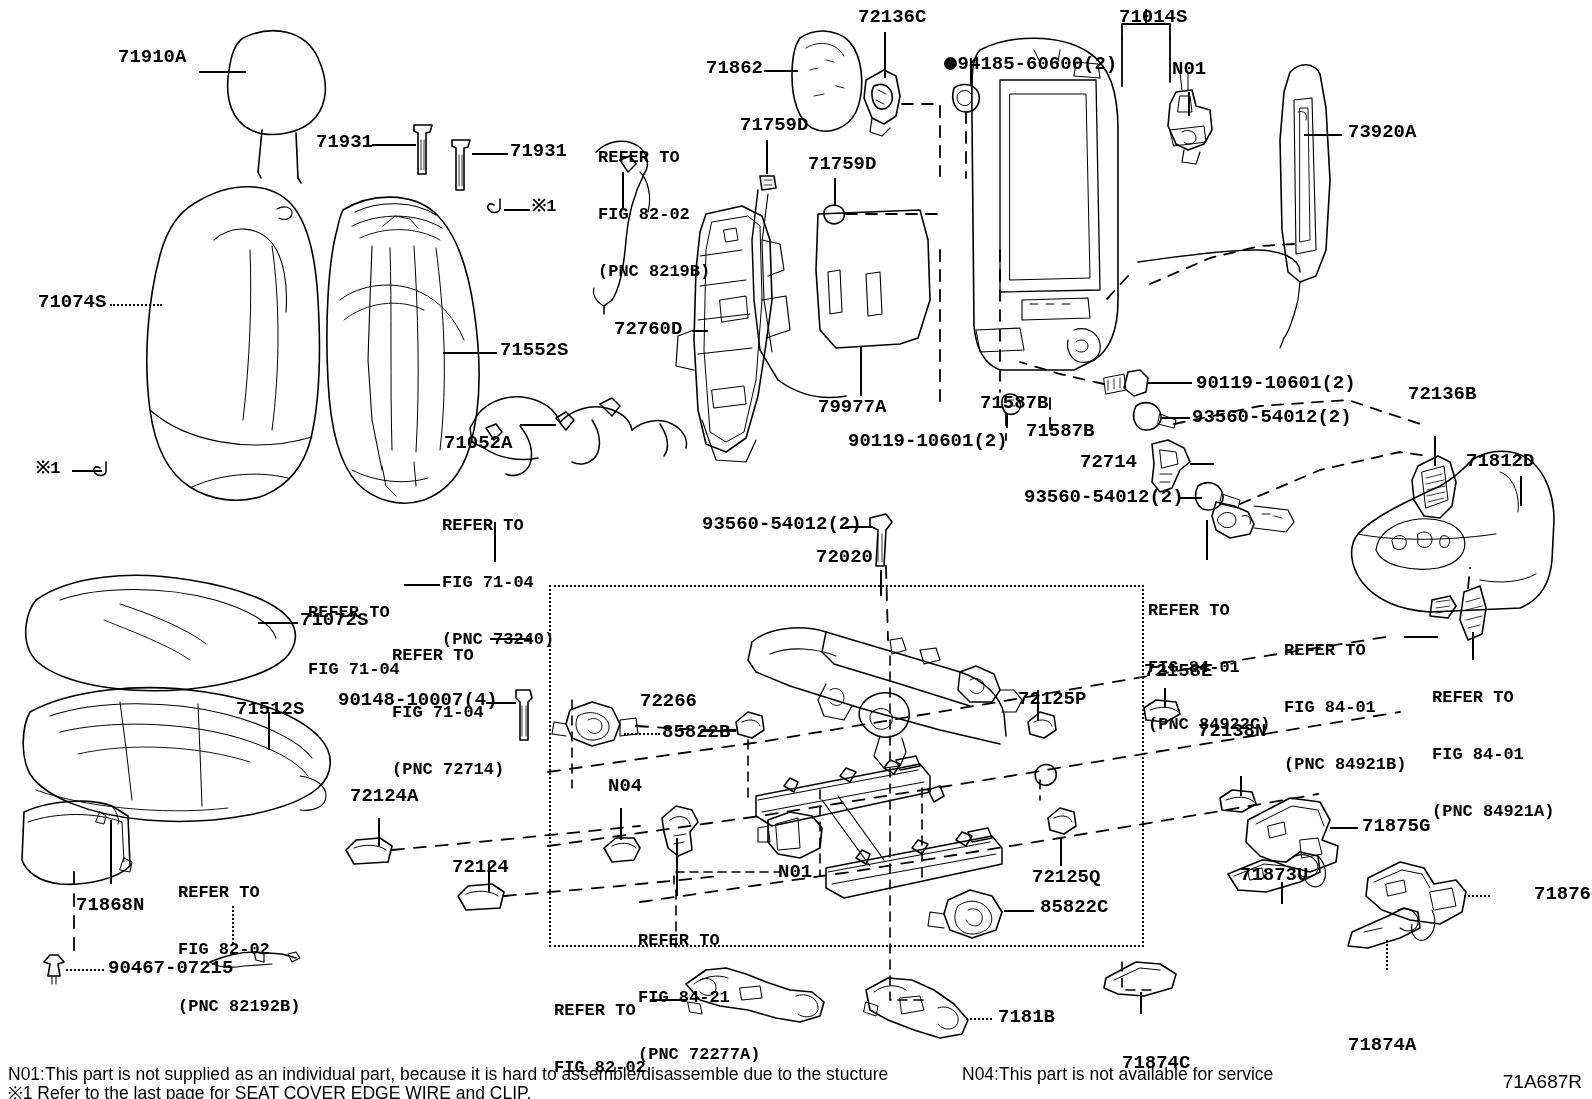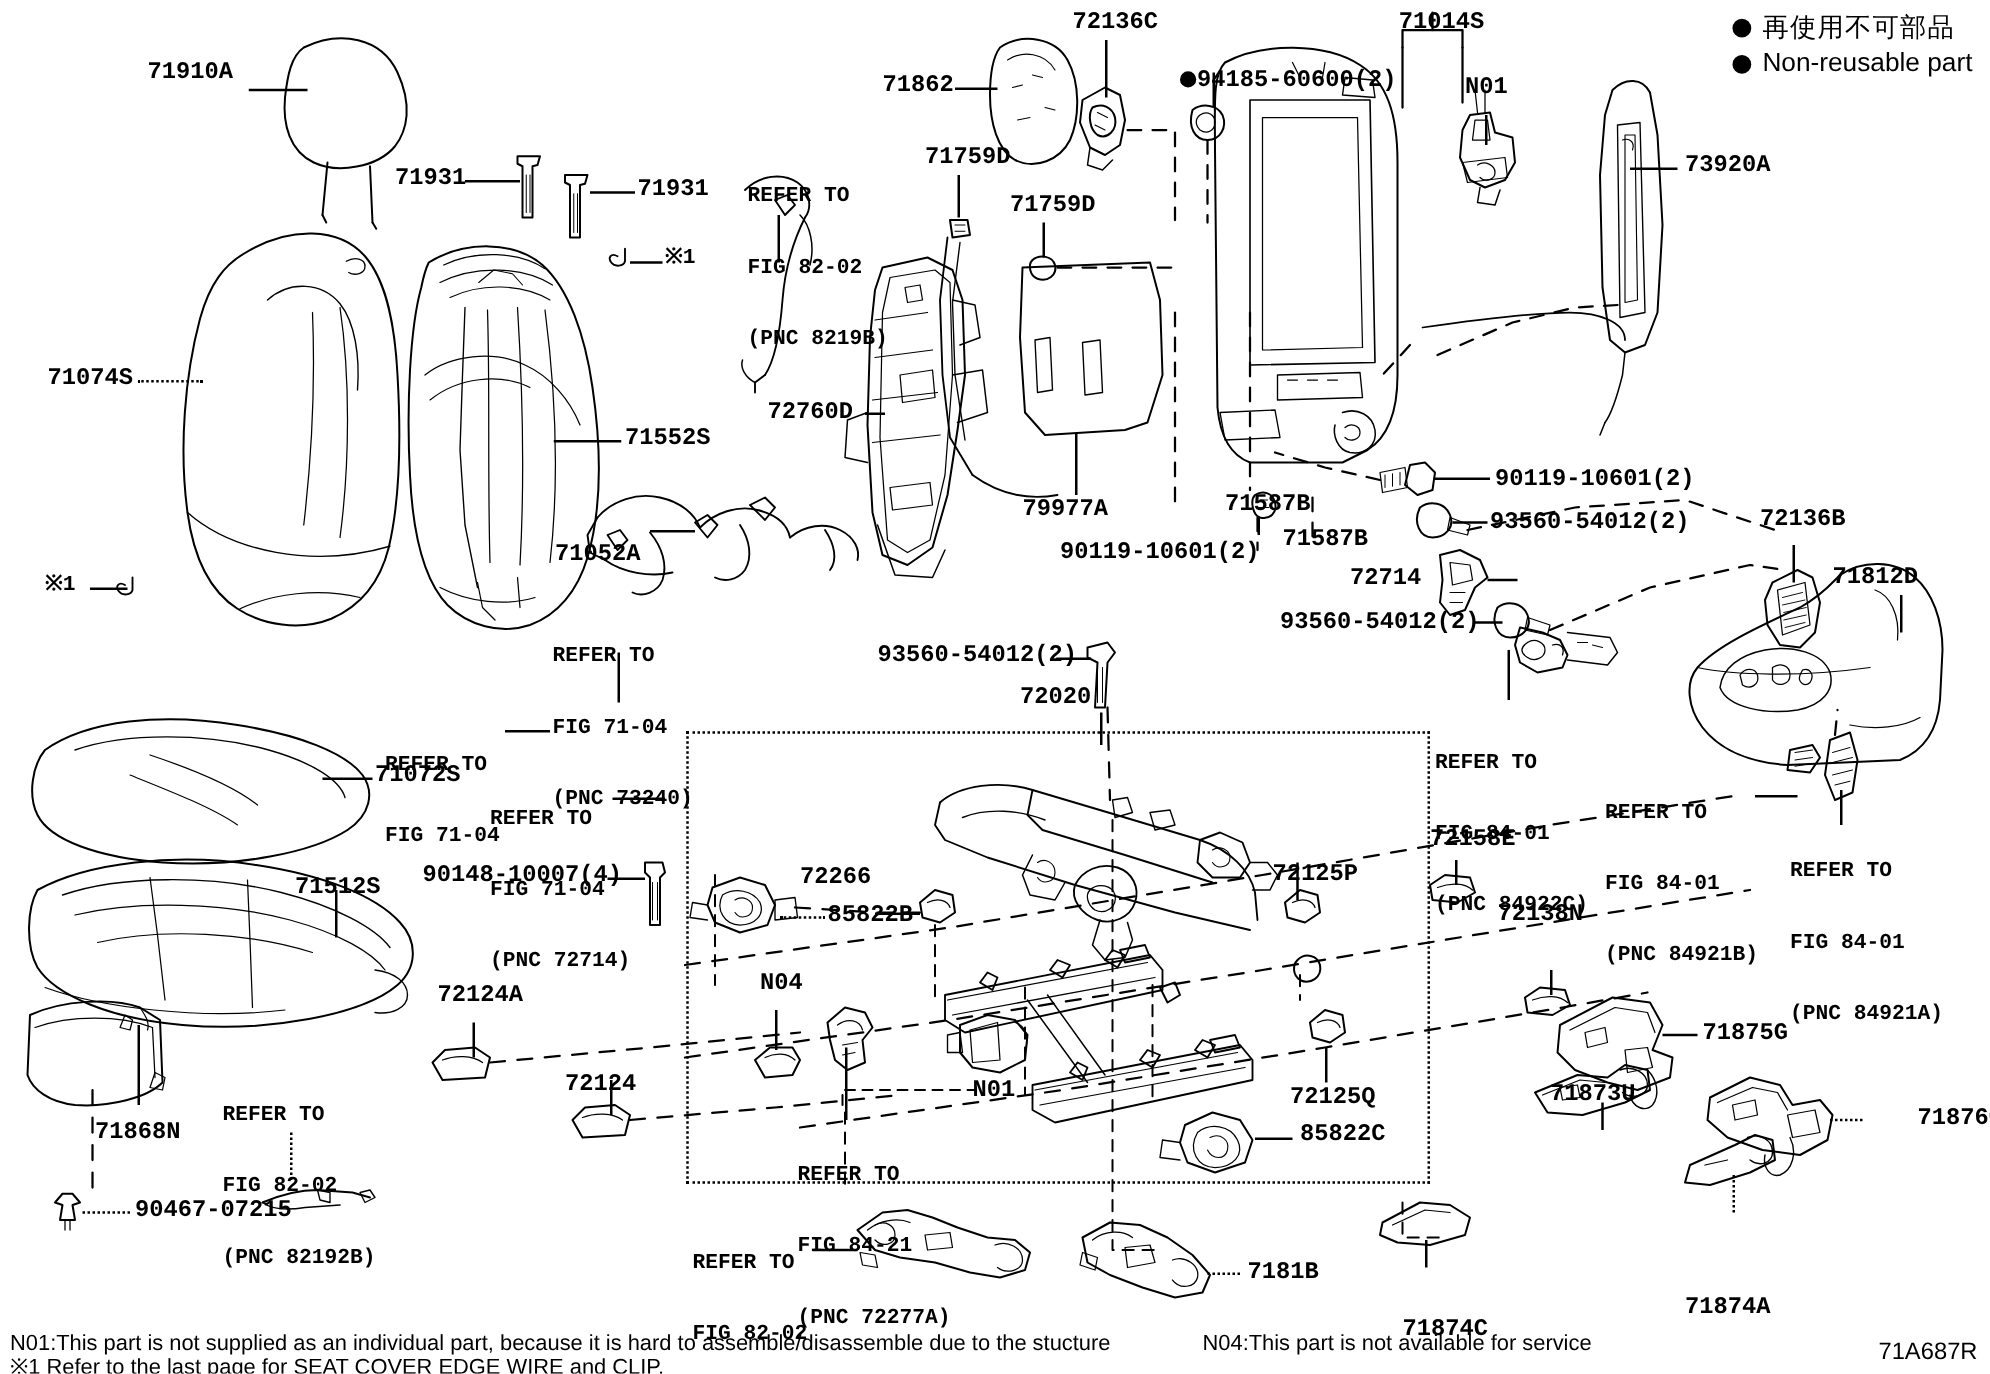--- a/index.html
+++ b/index.html
@@ -559,30 +559,20 @@
       <path d="M1122 38 L 1122 86" stroke-width="1.8"></path>
       <path d="M1170 38 L 1170 82" stroke-width="1.8"></path>
 
       <path d="M674 884 L 674 872 L 780 872" stroke-width="1.6" stroke-dasharray="8 6"></path>
 
     </g>
   </svg>
 
   <div id="assyBox"></div>
 
-  <div id="legend">
-    <div class="row">
-      <span class="bullet"></span>
-      <span class="jp">再使用不可部品</span>
-    </div>
-    <div class="row">
-      <span class="bullet"></span>
-      <span class="en">Non-reusable part</span>
-    </div>
-  </div>
 
   <div class="ln" style="left:199px; top:71px; width:47px;"></div>
   <div class="ln" style="left:372px; top:144px; width:44px;"></div>
   <div class="ln" style="left:472px; top:153px; width:36px;"></div>
   <div class="ln" style="left:504px; top:209px; width:26px;"></div>
   <div class="dot" style="left:110px; top:304px; width:52px;"></div>
   <div class="ln" style="left:443px; top:352px; width:54px;"></div>
   <div class="ln" style="left:72px;  top:470px; width:30px;"></div>
   <div class="ln" style="left:520px; top:424px; width:36px;"></div>
   <div class="ln" style="left:258px; top:622px; width:40px;"></div>
@@ -666,21 +656,21 @@
   <div class="lbl" style="left:1196px; top:374px;">90119-10601(2)</div>
   <div class="lbl" style="left:1192px; top:408px;">93560-54012(2)</div>
   <div class="lbl" style="left:1080px; top:453px;">72714</div>
   <div class="lbl" style="left:1024px; top:488px;">93560-54012(2)</div>
   <div class="lbl" style="left:702px; top:515px;">93560-54012(2)</div>
   <div class="lbl" style="left:816px; top:548px;text-align:center;">72020</div>
 
   <div class="lbl" style="left:1119px; top:8px;">71014S</div>
   <div class="lbl" style="left:1172px; top:60px;">N01</div>
   <div class="lbl" style="left:1348px; top:123px;">73920A</div>
-  <div class="lbl" style="left:1408px; top:406px;">72136B</div>
+  <div class="lbl" style="left:1408px; top:385px;">72136B</div>
   <div class="lbl" style="left:1466px; top:452px;">71812D</div>
 
   <div class="lbl" style="left:640px; top:692px;">72266</div>
   <div class="lbl" style="left:662px; top:723px;">85822B</div>
   <div class="lbl" style="left:608px; top:777px;">N04</div>
   <div class="lbl" style="left:778px; top:863px;">N01</div>
   <div class="lbl" style="left:1018px; top:690px;">72125P</div>
   <div class="lbl" style="left:1032px; top:868px;">72125Q</div>
   <div class="lbl" style="left:1040px; top:898px;">85822C</div>
   <div class="lbl" style="left:1144px; top:662px;">72158E</div>

